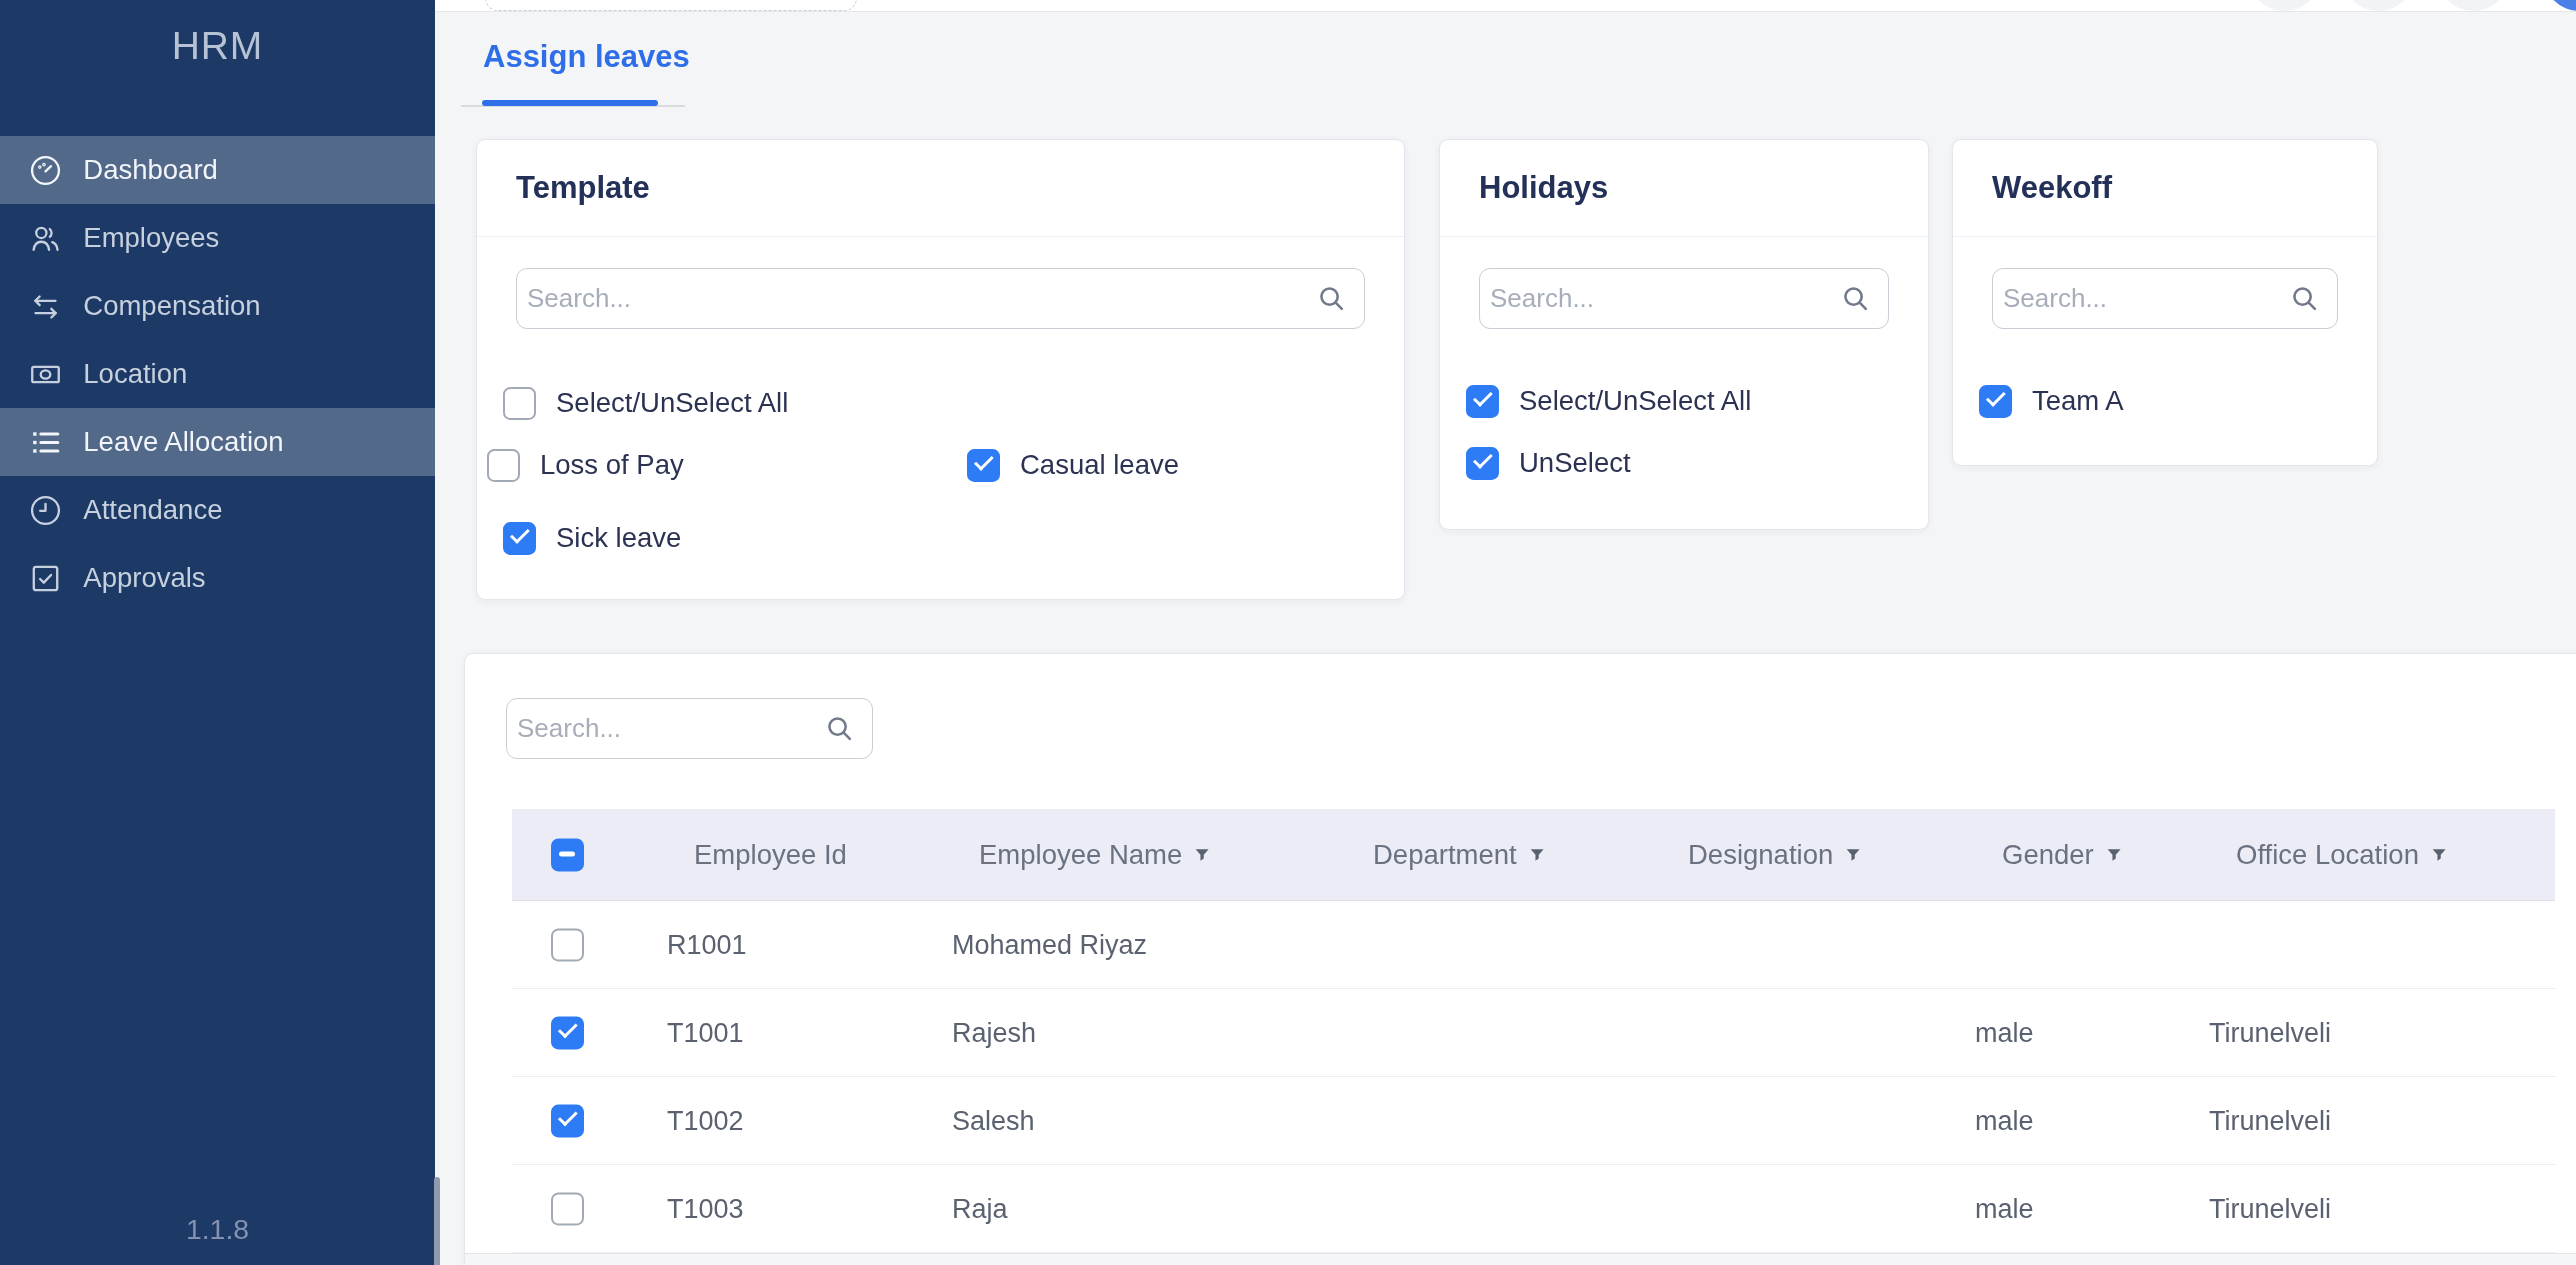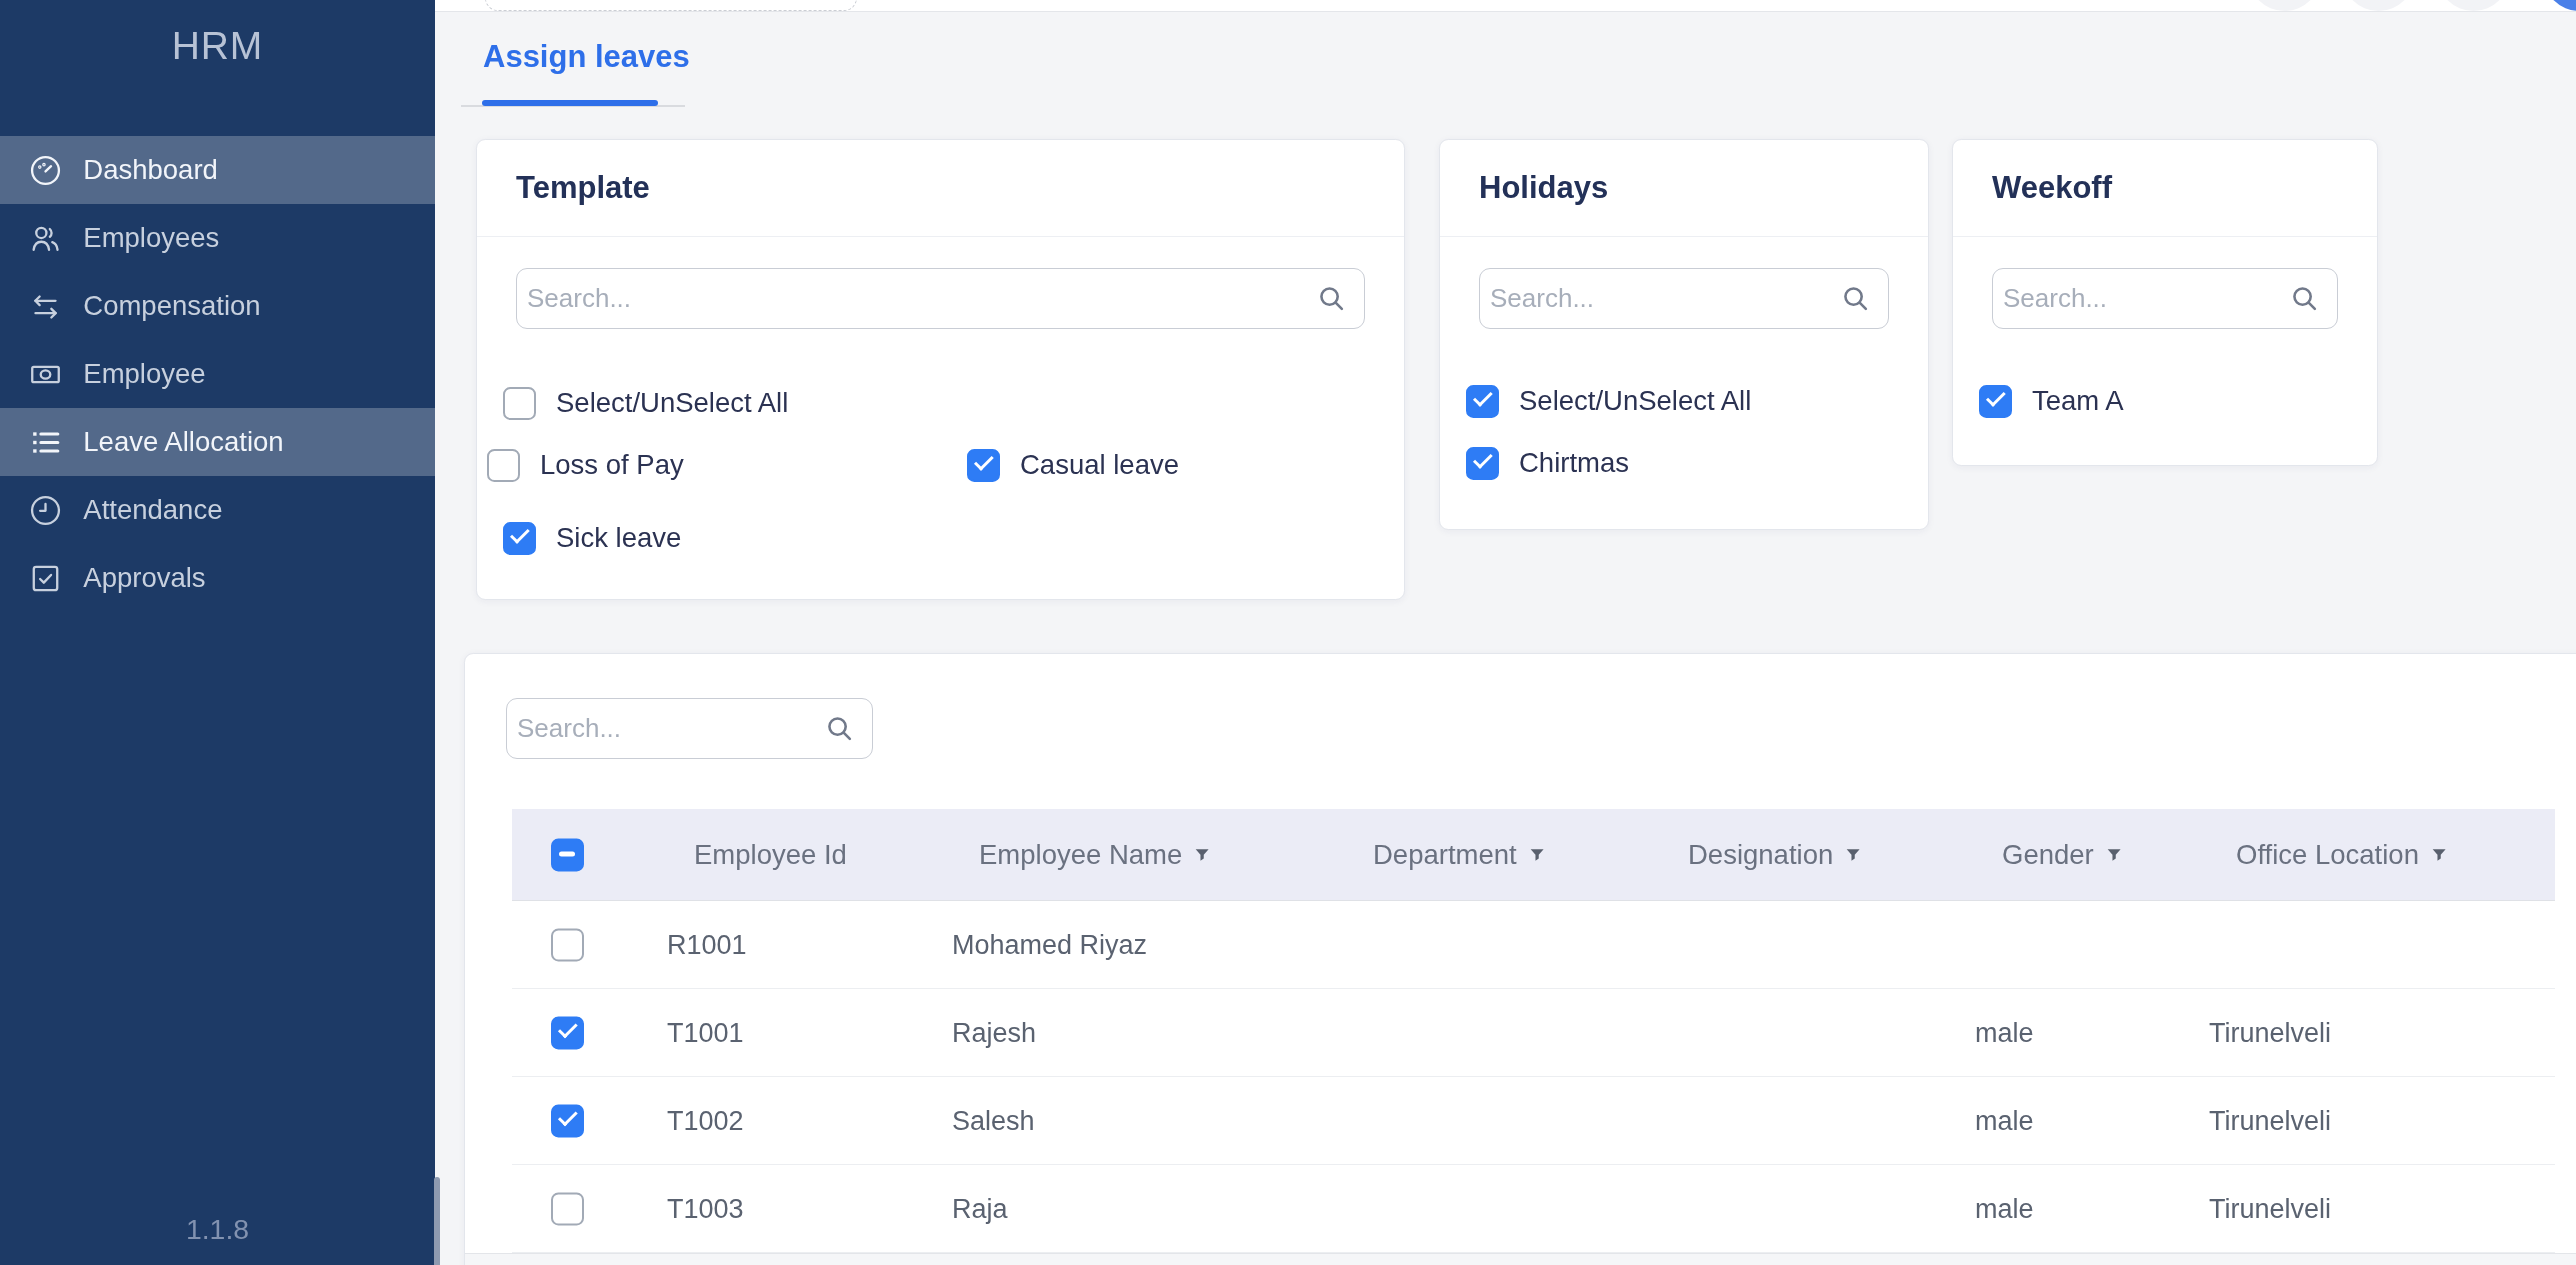--- a/index.html
+++ b/index.html
@@ -145,21 +145,21 @@
             </svg>
           </span>
         <span class="nav-label">Compensation</span>
       </div>
       <div class="nav-item">
         <span class="nav-icon">
             <svg viewBox="0 0 24 24">
               <use href="#i-banknote"></use>
             </svg>
           </span>
-        <span class="nav-label">Employee</span>
+        <span class="nav-label">Location</span>
       </div>
       <div class="nav-item active">
         <span class="nav-icon">
             <svg viewBox="0 0 24 24">
               <use href="#i-list"></use>
             </svg>
           </span>
         <span class="nav-label">Leave Allocation</span>
       </div>
       <div class="nav-item">
@@ -234,21 +234,21 @@
         <svg viewBox="0 0 24 24">
             <use href="#i-search"></use>
           </svg>
       </div>
       <label class="check-row" style="left:26px; top:241px">
         <span class="cb on"></span>
         <span class="check-label">Select/UnSelect All</span>
       </label>
       <label class="check-row" style="left:26px; top:303px">
         <span class="cb on"></span>
-        <span class="check-label">Chirtmas</span>
+        <span class="check-label">UnSelect</span>
       </label>
     </section>
 
     <section class="card card-weekoff">
       <div class="card-head">
         <span class="card-title">Weekoff</span>
       </div>
       <div class="search">
         <input type="text" placeholder="Search..." style="">
         <svg viewBox="0 0 24 24">

